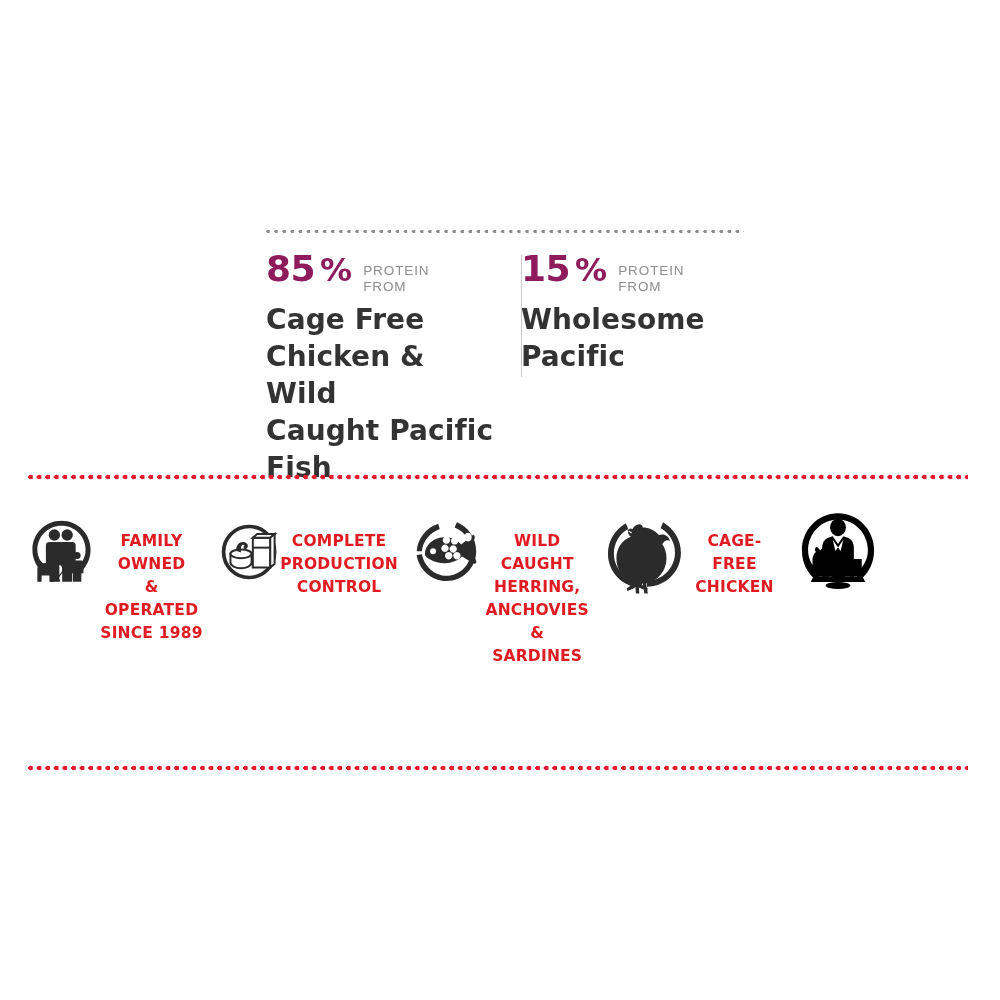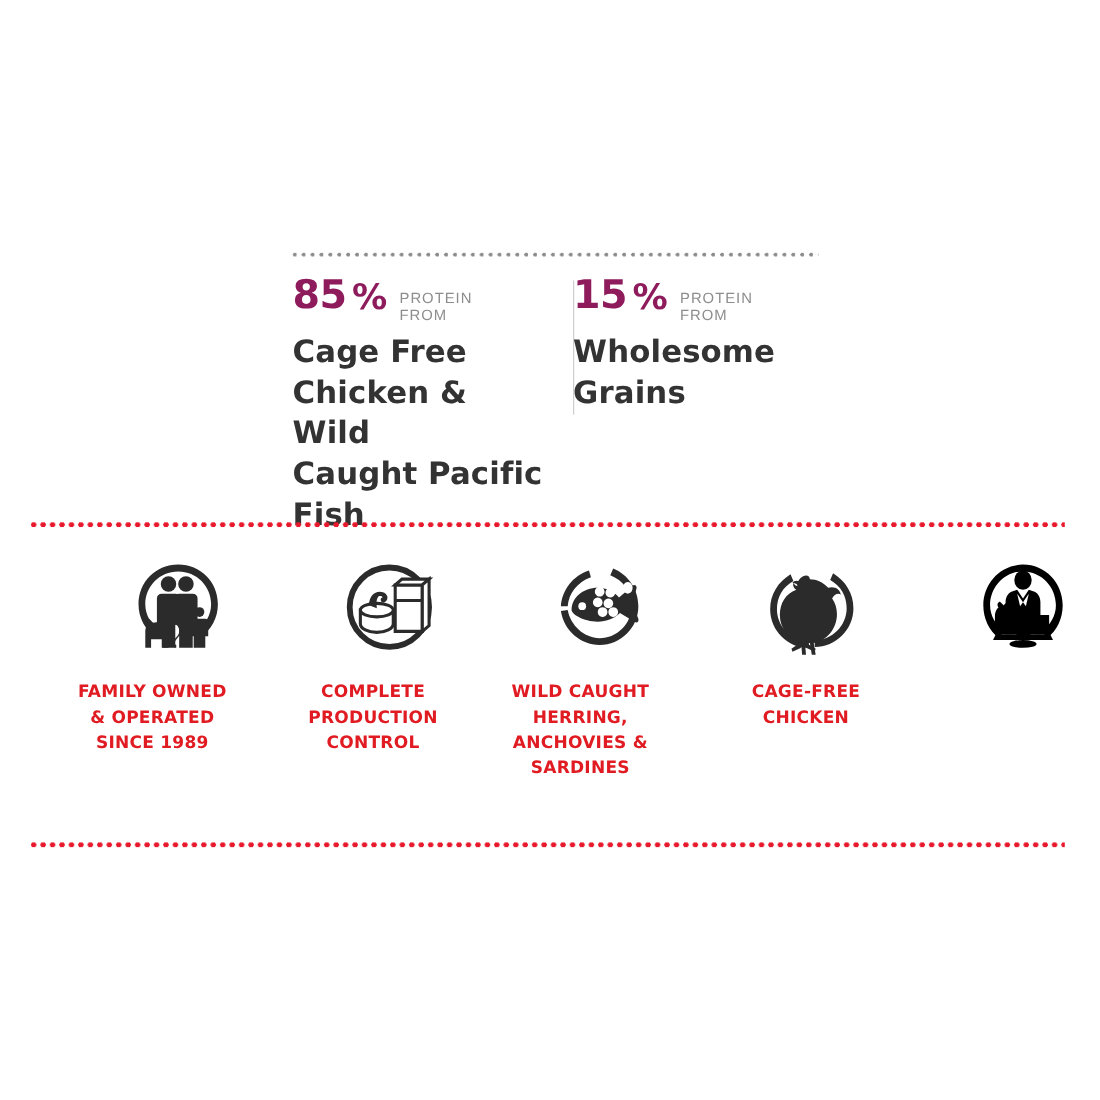--- a/index.html
+++ b/index.html
@@ -129,22 +129,21 @@
     left: 26px;
     top: 508px;
     width: 948px;
     display: flex;
     justify-content: space-between;
     align-items: flex-start;
   }
   .badge {
     width: 180px;
     display: flex;
-    flex-direction: column;
-    align-items: flex-end;
+    align-items: flex-start;
   }
   .badge-icon {
     width: 88px;
     height: 88px;
     display: block;
   }
   .badge-label {
     margin-top: 22px;
     font-family: "DejaVu Sans", sans-serif;
     font-weight: 700;
@@ -182,21 +181,21 @@
     <div class="col-divider"></div>
 
     <div class="protein-col right">
       <div class="pct-row">
         <span class="pct-number">15</span>
         <span class="pct-sign">%</span>
         <span class="pct-caption">PROTEIN
 FROM</span>
       </div>
       <div class="source-text">Wholesome
-Grains</div>
+Pacific</div>
     </div>
   </div>
 
   <div class="dotted-rule dotted-red-top"></div>
 
   <div class="badges">
 
     <div class="badge">
       <svg class="badge-icon" viewBox="0 0 100 100">
         <g fill="#2b2b2b">

